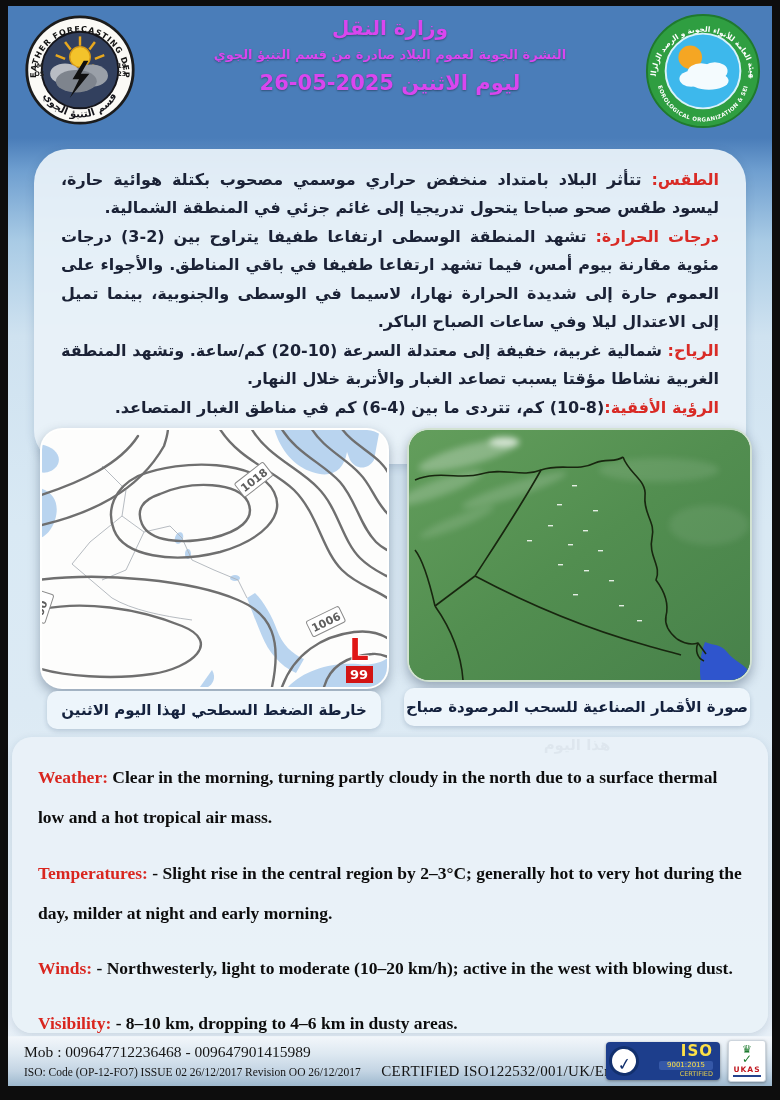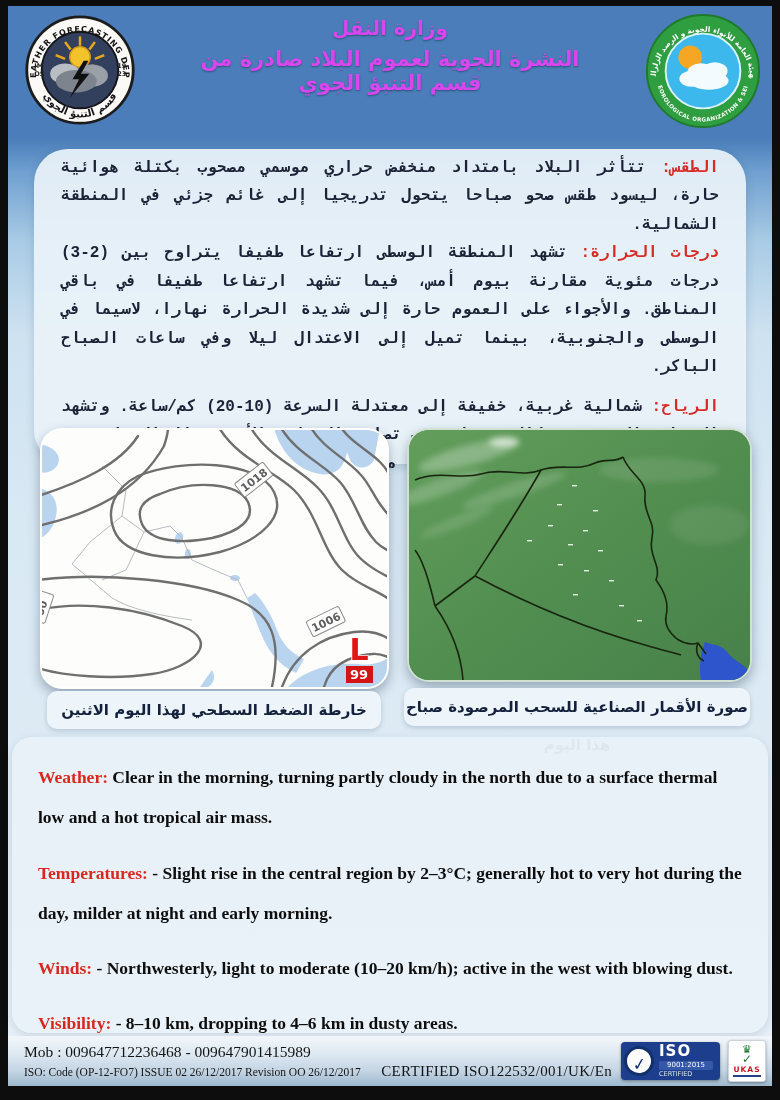--- a/index.html
+++ b/index.html
@@ -6,32 +6,32 @@
   .page{position:relative;width:780px;height:1100px;background:#0d0d0d;margin:0 auto;overflow:hidden;
         font-family:"DejaVu Sans",sans-serif;}
   .bg{position:absolute;left:8px;right:8px;top:6px;bottom:14px;
       background:linear-gradient(180deg,#4a7db9 0,#4a7db9 132px,#6f9fd0 165px,#a9cbe5 235px,
                  #cfe2f0 330px,#d9e9f4 520px,#dceaf4 700px,#e3edf6 900px,#e9f1f8 100%);}
   
   .titles{position:absolute;left:180px;top:16px;width:420px;text-align:center;direction:rtl;
           color:#d946ef;font-weight:bold;text-shadow:0 1px 2px rgba(0,0,0,.35);}
   .titles .t1{font-size:20px;margin-bottom:7px;}
   .titles .t2{font-size:19px;margin-bottom:7px;}
-  .titles .t3{font-size:21px;margin-bottom:9px;}
+  .titles .t3{font-size:13px;margin-bottom:9px;}
   .titles .t4{font-size:21px;letter-spacing:.5px;}
   .logo{position:absolute;}
   .logo-left{left:24px;top:14px;}
   .logo-right{right:18px;top:12px;}
   
   .ar-box{position:absolute;left:34px;top:149px;width:712px;height:315px;box-sizing:border-box;
-          background:rgba(233,242,249,.93);border-radius:34px;padding:5px 27px;direction:rtl;
-          box-shadow:0 3px 10px rgba(30,60,100,.18);font-family:Liberation Mono, monospace;}
+          background:rgba(233,242,249,.93);border-radius:34px;padding:17px 27px;direction:rtl;
+          box-shadow:0 3px 10px rgba(30,60,100,.18);}
   .ar-box p{margin:0;font-size:16px;font-weight:700;line-height:1.78;color:#1b2236;
             text-align:justify;}
-  .ar-box p.gap{margin-top:11px;}
+  .ar-box p.gap{}
   .lbl{color:#d92b26;}
   
   .map-fig{position:absolute;border-radius:22px;overflow:hidden;
            box-shadow:0 5px 12px rgba(20,40,70,.35);border:2px solid rgba(255,255,255,.75);}
   .map-pressure{left:40px;top:428px;width:345px;height:257px;background:#fdfdfc;}
   .map-sat{left:407px;top:428px;width:341px;height:250px;background:#4e8a4e;}
   .caption{position:absolute;height:38px;line-height:38px;text-align:center;direction:rtl;
            background:#edf5fb;border-radius:10px;color:#14213d;font-weight:700;font-size:15px;
            box-shadow:0 2px 5px rgba(30,60,100,.20);}
   .cap-left{left:47px;top:691px;width:334px;}
@@ -53,41 +53,42 @@
   .f-email{font-size:15.5px;}
   .f-link{color:#1226c9;text-decoration:underline;cursor:pointer;}
   .f-iso{font-size:11.5px;margin-top:4px;}
   .f-cert{font-size:15px;margin-top:2px;letter-spacing:.3px;}
   .badges{position:absolute;right:14px;top:1040px;display:flex;gap:8px;align-items:center;}
   .iso-badge{display:flex;align-items:center;background:#1d3e8c;border-radius:4px;
              padding:3px 7px 3px 3px;height:38px;box-sizing:border-box;box-shadow:0 1px 3px rgba(0,0,0,.4);}
   .iso-circle{width:30px;height:30px;border-radius:50%;background:#fff;border:3px solid #12306e;
               color:#12306e;font-weight:bold;font-size:17px;line-height:30px;text-align:center;
               box-sizing:border-box;transform:rotate(-8deg);}
-  .iso-txt{margin-left:5px;color:#ffffff;text-align:left;line-height:1;}
+  .iso-txt{margin-left:20px;color:#fde047;text-align:right;line-height:1;}
   .iso-word{font-size:15px;font-weight:bold;letter-spacing:1px;}
   .iso-sub{font-size:7px;margin-top:2px;background:#3558a8;padding:1px 8px;border-radius:2px;}
   .iso-cert{font-size:6.5px;margin-top:1px;opacity:.85;}
   .ukas-badge{width:38px;height:42px;background:#fff;border:1px solid #cdd5dd;border-radius:3px;
               text-align:center;line-height:1;padding-top:3px;box-sizing:border-box;
               box-shadow:0 1px 3px rgba(0,0,0,.35);}
   .ukas-crown{color:#1c7a2e;font-size:11px;}
   .ukas-check{color:#1c7a2e;font-size:12px;font-weight:bold;margin-top:-2px;}
   .ukas-word{color:#c01820;font-size:7.5px;font-weight:bold;letter-spacing:1px;margin-top:1px;}
   .ukas-line{height:2px;background:#23418c;margin:1px 4px 0;}
 </style>
 </head>
 <body>
 
 <div class="page">
   <div class="bg"></div>
 
   <div class="titles">
     <div class="t1">وزارة النقل</div>
     <div class="t3">النشرة الجوية لعموم البلاد صادرة من قسم التنبؤ الجوي</div>
+    <div class="t4">ليوم الاثنين 2025-05-26</div>
   </div>
 
   <div class="logo logo-left">
     <svg width="112" height="112" viewBox="0 0 120 120">
       <circle cx="60" cy="60" r="57" fill="#fbfaf6" stroke="#1c1c1c" stroke-width="3"></circle>
       <circle cx="60" cy="60" r="41" fill="#32405e" stroke="#14141a" stroke-width="2"></circle>
       <g>
         <g stroke="#e8a81e" stroke-width="2.6">
           <line x1="60" y1="24" x2="60" y2="34"></line>
             <line x1="44" y1="30" x2="50" y2="38"></line>

